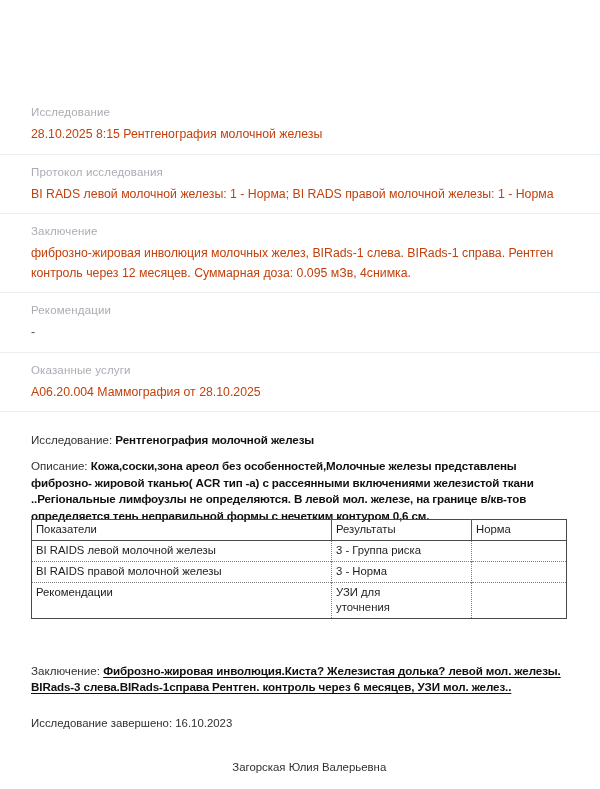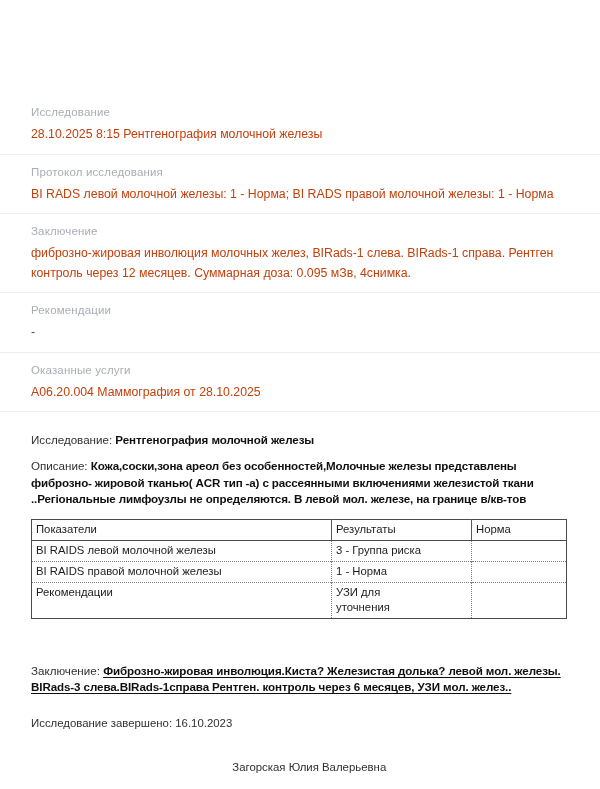--- a/index.html
+++ b/index.html
@@ -210,20 +210,23 @@
     <div class="desc-row">
       <span class="rpt-label">Описание:</span>
       <span class="rpt-strong">Кожа,соски,зона ареол без особенностей,Молочные железы представлены</span>
     </div>
     <div class="desc-row">
       <span class="rpt-strong">фиброзно- жировой тканью( ACR тип -а) с рассеянными включениями железистой ткани</span>
     </div>
     <div class="desc-row">
       <span class="rpt-strong">..Регіональные лимфоузлы не определяются. В левой мол. железе, на границе в/кв-тов</span>
     </div>
+    <div class="desc-row">
+      <span class="rpt-strong">определяется тень неправильной формы с нечетким контуром 0,6 см.</span>
+    </div>
   </div>
 
 </div>
 
 <div class="tbl-wrap">
   <table class="report-table">
     <colgroup>
       <col class="col-ind">
         <col class="col-res">
         <col class="col-nor">
@@ -236,21 +239,21 @@
       </tr>
     </thead>
     <tbody>
       <tr>
         <td class="c-ind cell-pad-left">BI RAIDS левой молочной железы</td>
         <td class="c-res cell-pad-left">3 - Группа риска</td>
         <td></td>
       </tr>
       <tr>
         <td class="c-ind cell-pad-left">BI RAIDS правой молочной железы</td>
-        <td class="c-res cell-pad-left">1 - Норма</td>
+        <td class="c-res cell-pad-left">3 - Норма</td>
         <td></td>
       </tr>
       <tr>
         <td class="c-ind cell-pad-left">Рекомендации</td>
         <td class="c-res cell-pad-left" style="white-space:pre-line">УЗИ для
 уточнения</td>
         <td></td>
       </tr>
     </tbody>
   </table>

